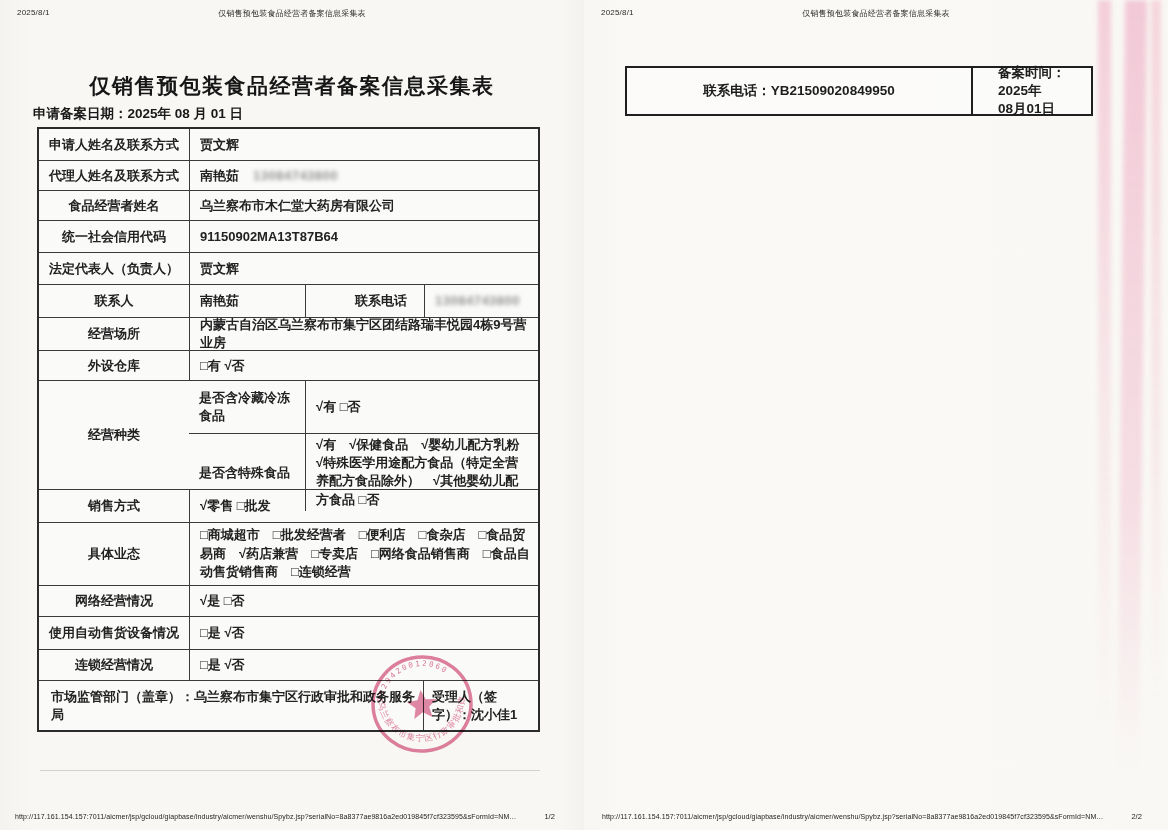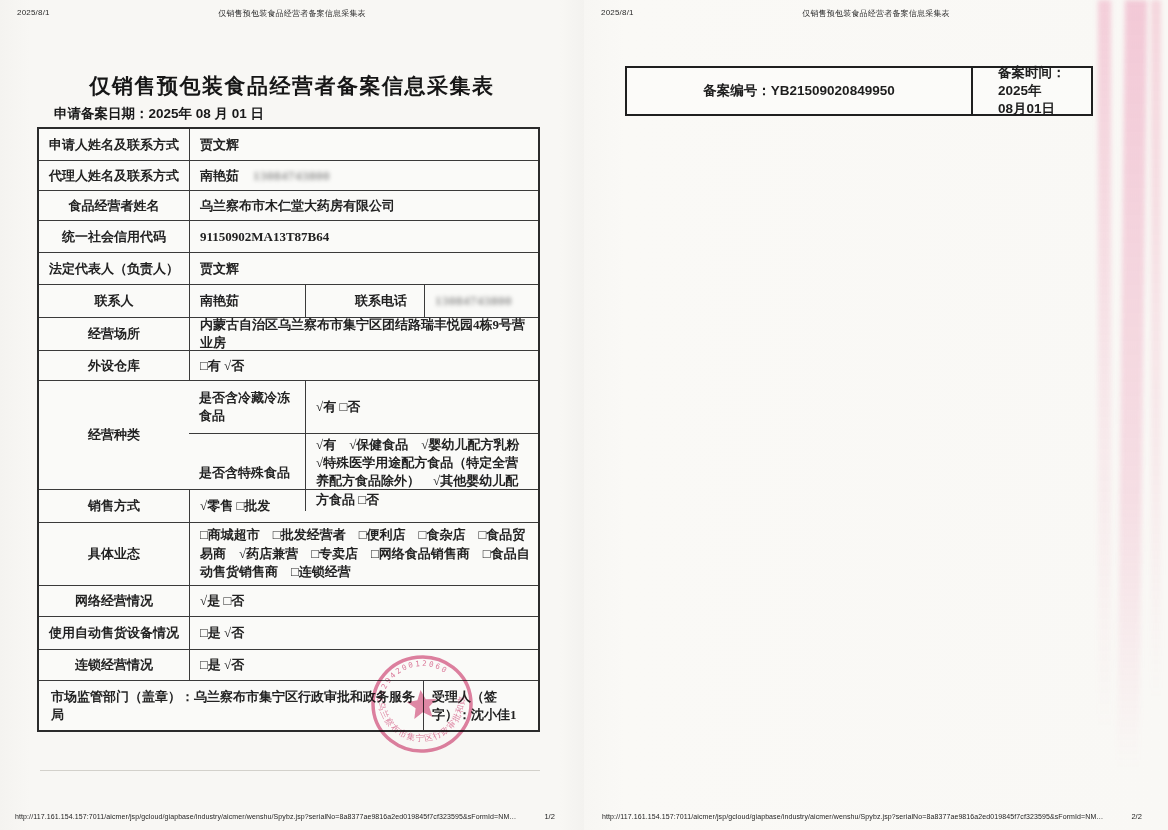--- a/index.html
+++ b/index.html
@@ -14,30 +14,30 @@
   #page-right{left:584px;width:584px;background:linear-gradient(90deg,#f7f6f3 0,#faf9f6 40px,#f9f8f5 100%);}
 
   .tiny-header{position:absolute;top:8px;font-size:8px;color:#2a2a2a;letter-spacing:.2px;}
   .tiny-date{left:17px;}
   .tiny-title{width:100%;text-align:center;}
 
   .doc-title{
     position:absolute;top:72px;left:0;width:100%;text-align:center;
     font-size:21px;font-weight:700;letter-spacing:1.5px;color:#161616;
   }
-  .apply-date{position:absolute;top:105px;left:54px;font-size:13.5px;font-weight:700;color:#191919;}
+  .apply-date{position:absolute;top:105px;left:33px;font-size:13.5px;font-weight:700;color:#191919;}
 
   
   .form-table{
     position:absolute;left:37px;top:127px;width:503px;
     border:2px solid #2b2b2b;box-sizing:border-box;background:rgba(255,255,255,.35);
   }
   .row{display:flex;box-sizing:border-box;}
   .row + .row{border-top:1.5px solid #3a3a3a;}
-  .cell{box-sizing:border-box;display:flex;align-items:center;font-size:13px;font-weight:600;color:#222;line-height:1.35;font-family:Liberation Serif, serif;}
+  .cell{box-sizing:border-box;display:flex;align-items:center;font-size:13px;font-weight:600;color:#222;line-height:1.35;}
   .cell + .cell{border-left:1.5px solid #3a3a3a;}
   .lbl{width:150px;flex:0 0 150px;justify-content:center;text-align:center;padding:2px 4px;}
   .val{flex:1;padding:2px 8px 2px 10px;}
   .sub-lbl{width:116px;flex:0 0 116px;padding:2px 4px 2px 10px;}
   .mid{width:116px;flex:0 0 116px;padding:2px 4px 2px 10px;}
   .mid2{width:119px;flex:0 0 119px;justify-content:center;padding-left:32px;}
   .stack{flex:1;display:flex;flex-direction:column;}
   .stack .srow{display:flex;flex:1;}
   .stack .srow + .srow{border-top:1.5px solid #3a3a3a;}
   .blur-num{filter:blur(2.3px);opacity:.55;font-weight:600;color:#3a3a3a;letter-spacing:.5px;margin-left:14px;}
@@ -196,21 +196,21 @@
     </text>
     <polygon points="56,42 60.2,51.7 70.8,52.6 62.8,59.6 65.2,70 56,64.4 46.8,70 49.2,59.6 41.2,52.6 51.8,51.7" fill="#d5517f" opacity="0.8"></polygon>
   </svg>
 </div>
 
 <div class="page" id="page-right">
   <div class="tiny-header tiny-date">2025/8/1</div>
   <div class="tiny-header tiny-title">仅销售预包装食品经营者备案信息采集表</div>
 
   <div class="record-box">
-    <div class="record-no">备案编号：YB21509020849950</div>
+    <div class="record-no">联系电话：YB21509020849950</div>
     <div class="record-time">
       <span>备案时间：2025年</span>
       <span>08月01日</span>
     </div>
   </div>
 
   <div class="footer" style="left:18px">
     <span class="url">http://117.161.154.157:7011/aicmer/jsp/gcloud/giapbase/industry/aicmer/wenshu/Spybz.jsp?serialNo=8a8377ae9816a2ed019845f7cf323595&amp;sFormId=NM…</span>
     <span class="pg">2/2</span>
   </div>

